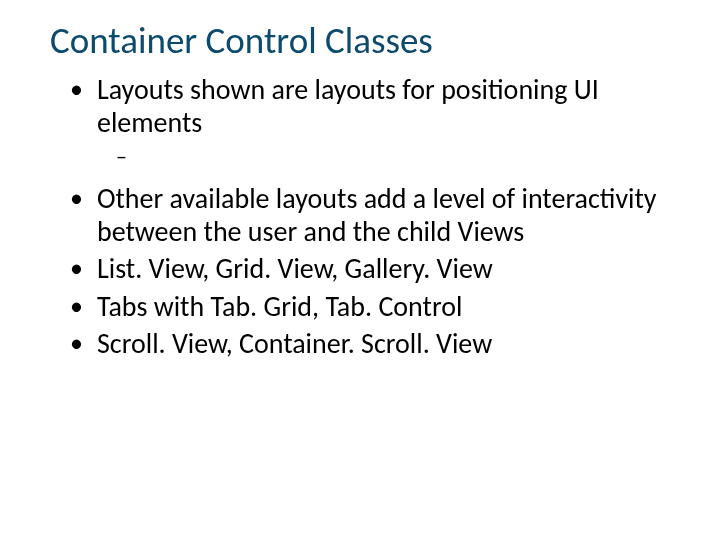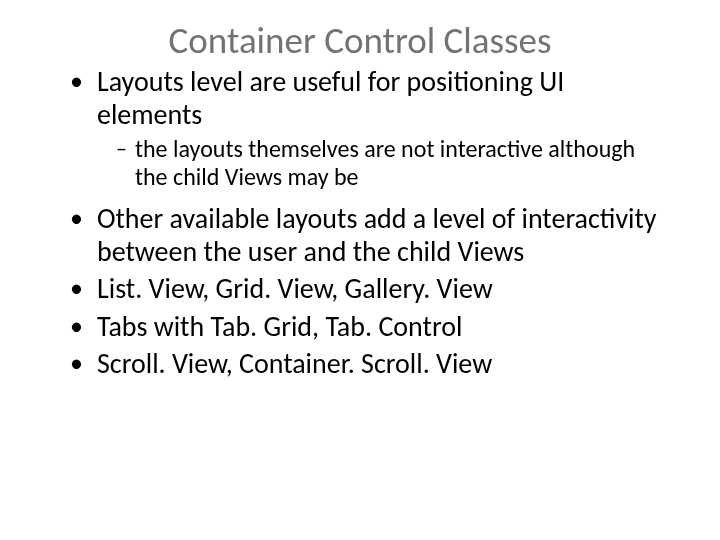--- a/index.html
+++ b/index.html
@@ -12,25 +12,24 @@
       height: 540px;
       background: #ffffff;
       font-family: Calibri, "Segoe UI", Arial, sans-serif;
       position: relative;
       overflow: hidden;
     }
     .slide {
       padding: 18px 50px 30px 50px;
     }
     .title {
-      text-align: center;
       font-size: 37px;
       font-weight: 400;
-      color: #737373;
-      margin-bottom: 2px;
+      color: #0c4a6e;
+      margin-bottom: 10px;
       letter-spacing: 0px;
     }
     .content {
       color: #000000;
     }
     .bullet-l1 {
       display: flex;
       align-items: flex-start;
       font-size: 28px;
       line-height: 1.18;
@@ -62,26 +61,25 @@
 </head>
 <body>
 
 <div class="slide">
   <h1 class="title">Container Control Classes</h1>
 
   <div class="content">
 
     <div class="bullet-l1">
       <span class="marker">•</span>
-      <span class="bullet-item-text">Layouts level are useful for positioning UI elements</span>
+      <span class="bullet-item-text">Layouts shown are layouts for positioning UI elements</span>
     </div>
 
     <div class="bullet-l2">
       <span class="marker">–</span>
-      <span class="bullet-item-text">the layouts themselves are not interactive although the child Views may be</span>
     </div>
 
     <div class="bullet-l1">
       <span class="marker">•</span>
       <span class="bullet-item-text">Other available layouts add a level of interactivity between the user and the child Views</span>
     </div>
 
     <div class="bullet-l1">
       <span class="marker">•</span>
       <span class="bullet-item-text">List. View, Grid. View, Gallery. View</span>

